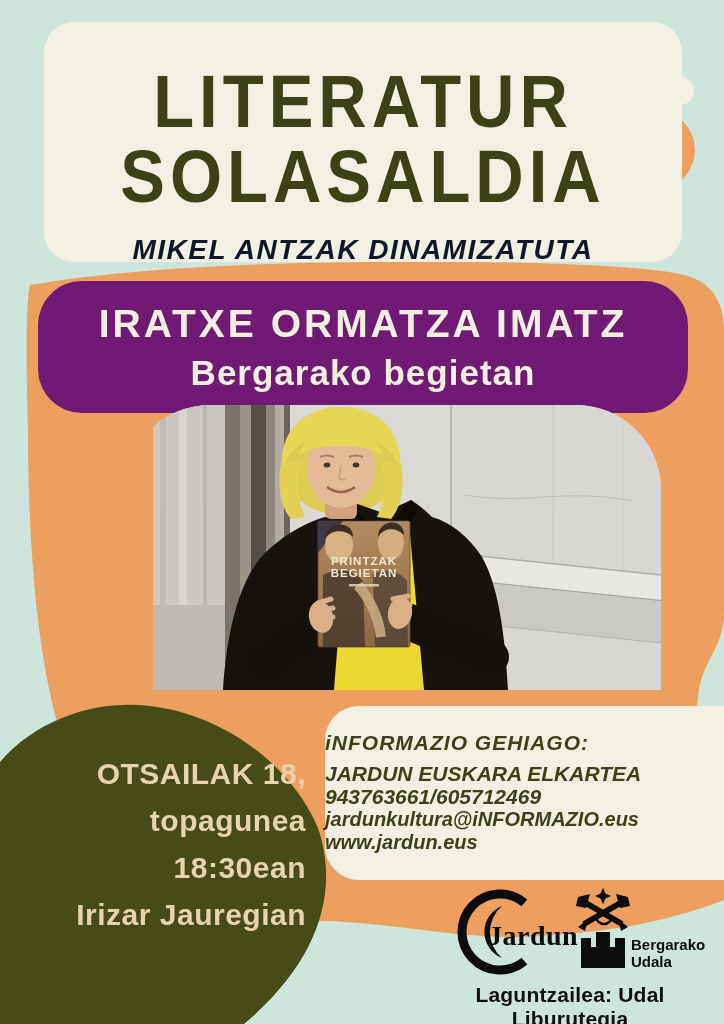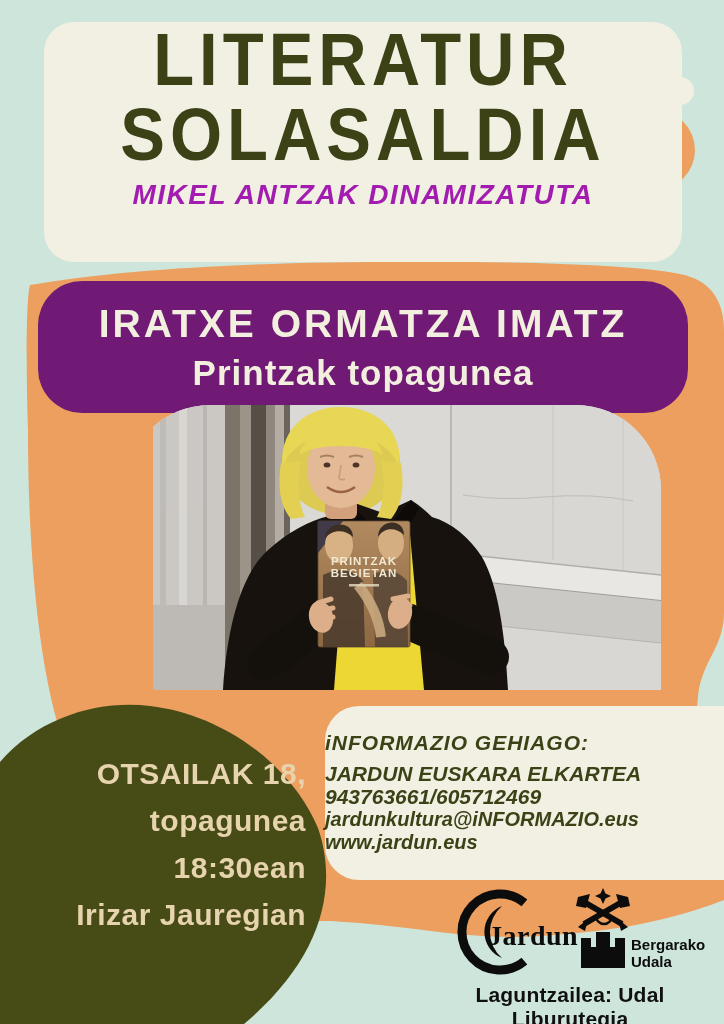--- a/index.html
+++ b/index.html
@@ -14,24 +14,24 @@
     background:#f1f0e3;border-radius:30px;text-align:center;z-index:3;
   }
   .bump{
     position:absolute;left:666px;top:77px;width:28px;height:28px;border-radius:50%;
     background:#f1f0e3;z-index:2;
   }
   .title-line{
     font-size:67px;font-weight:bold;color:#3c4216;letter-spacing:5px;
     line-height:75px;transform:scale(1,1.1);transform-origin:center;
   }
-  .title-wrap{}
+  .title-wrap{padding-top:42px;}
   .subtitle{
-    margin-top:7px;font-style:italic;font-weight:bold;font-size:28px;
-    letter-spacing:1.5px;color:#a21caf;
+    margin-top:20px;font-style:italic;font-weight:bold;font-size:28px;
+    letter-spacing:1.5px;color:#0f172a;
   }
   
   .author-block{
     position:absolute;left:38px;top:281px;width:650px;height:132px;
     background:#701a75;border-radius:44px;text-align:center;color:#f2efdf;z-index:4;
   }
   .author-name{padding-top:21px;font-size:39px;font-weight:bold;letter-spacing:3px;}
   .author-book{margin-top:7px;font-size:35px;font-weight:600;letter-spacing:1px;}
   
   .photo{
@@ -101,21 +101,21 @@
   <div class="top-card">
     <div class="title-wrap">
       <div class="title-line">LITERATUR</div>
       <div class="title-line">SOLASALDIA</div>
     </div>
     <div class="subtitle">MIKEL ANTZAK DINAMIZATUTA</div>
   </div>
 
   <div class="author-block">
     <div class="author-name">IRATXE ORMATZA IMATZ</div>
-    <div class="author-book">Printzak topagunea</div>
+    <div class="author-book">Bergarako begietan</div>
   </div>
 
   <div class="photo">
     <svg viewBox="0 0 508 285" width="508" height="285">
       <defs>
         <linearGradient id="wall" x1="0" y1="0" x2="0" y2="1">
           <stop offset="0" stop-color="#e3e2de"></stop>
             <stop offset="1" stop-color="#cfcec9"></stop>
         </linearGradient>
         <linearGradient id="cover" x1="0" y1="0" x2="0" y2="1">

